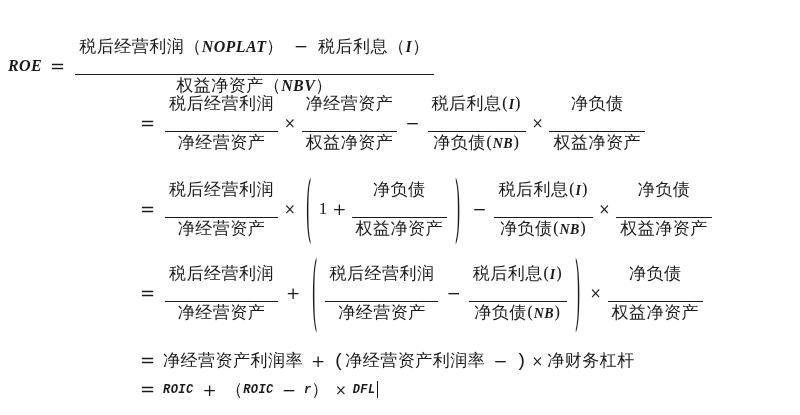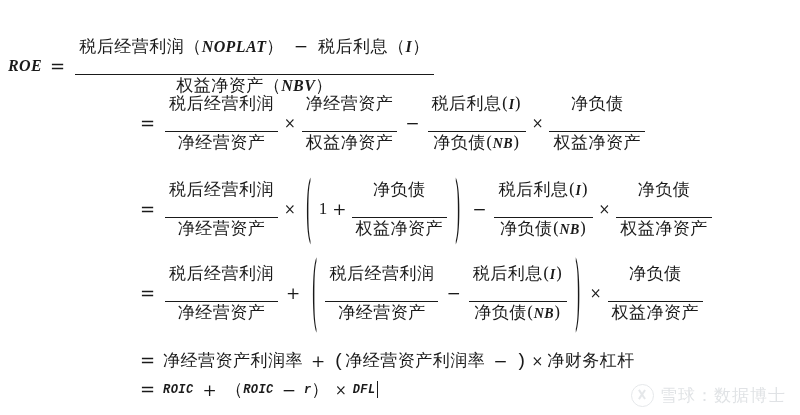--- a/index.html
+++ b/index.html
@@ -321,18 +321,14 @@
     <span class="cn">（</span>
     <span class="var">ROIC</span>
     <span class="op" style="padding:0 8px;">−</span>
     <span class="var">r</span>
     <span class="cn">）</span>
     <span class="op times" style="padding:0 6px;">×</span>
     <span class="var">DFL</span>
     <span class="caret"></span>
   </div>
 
-  <div class="watermark">
-    <span class="wm-logo"></span>
-    <span class="wm-text">雪球：数据博士</span>
-  </div>
 
 </div>
 
 </body></html>

